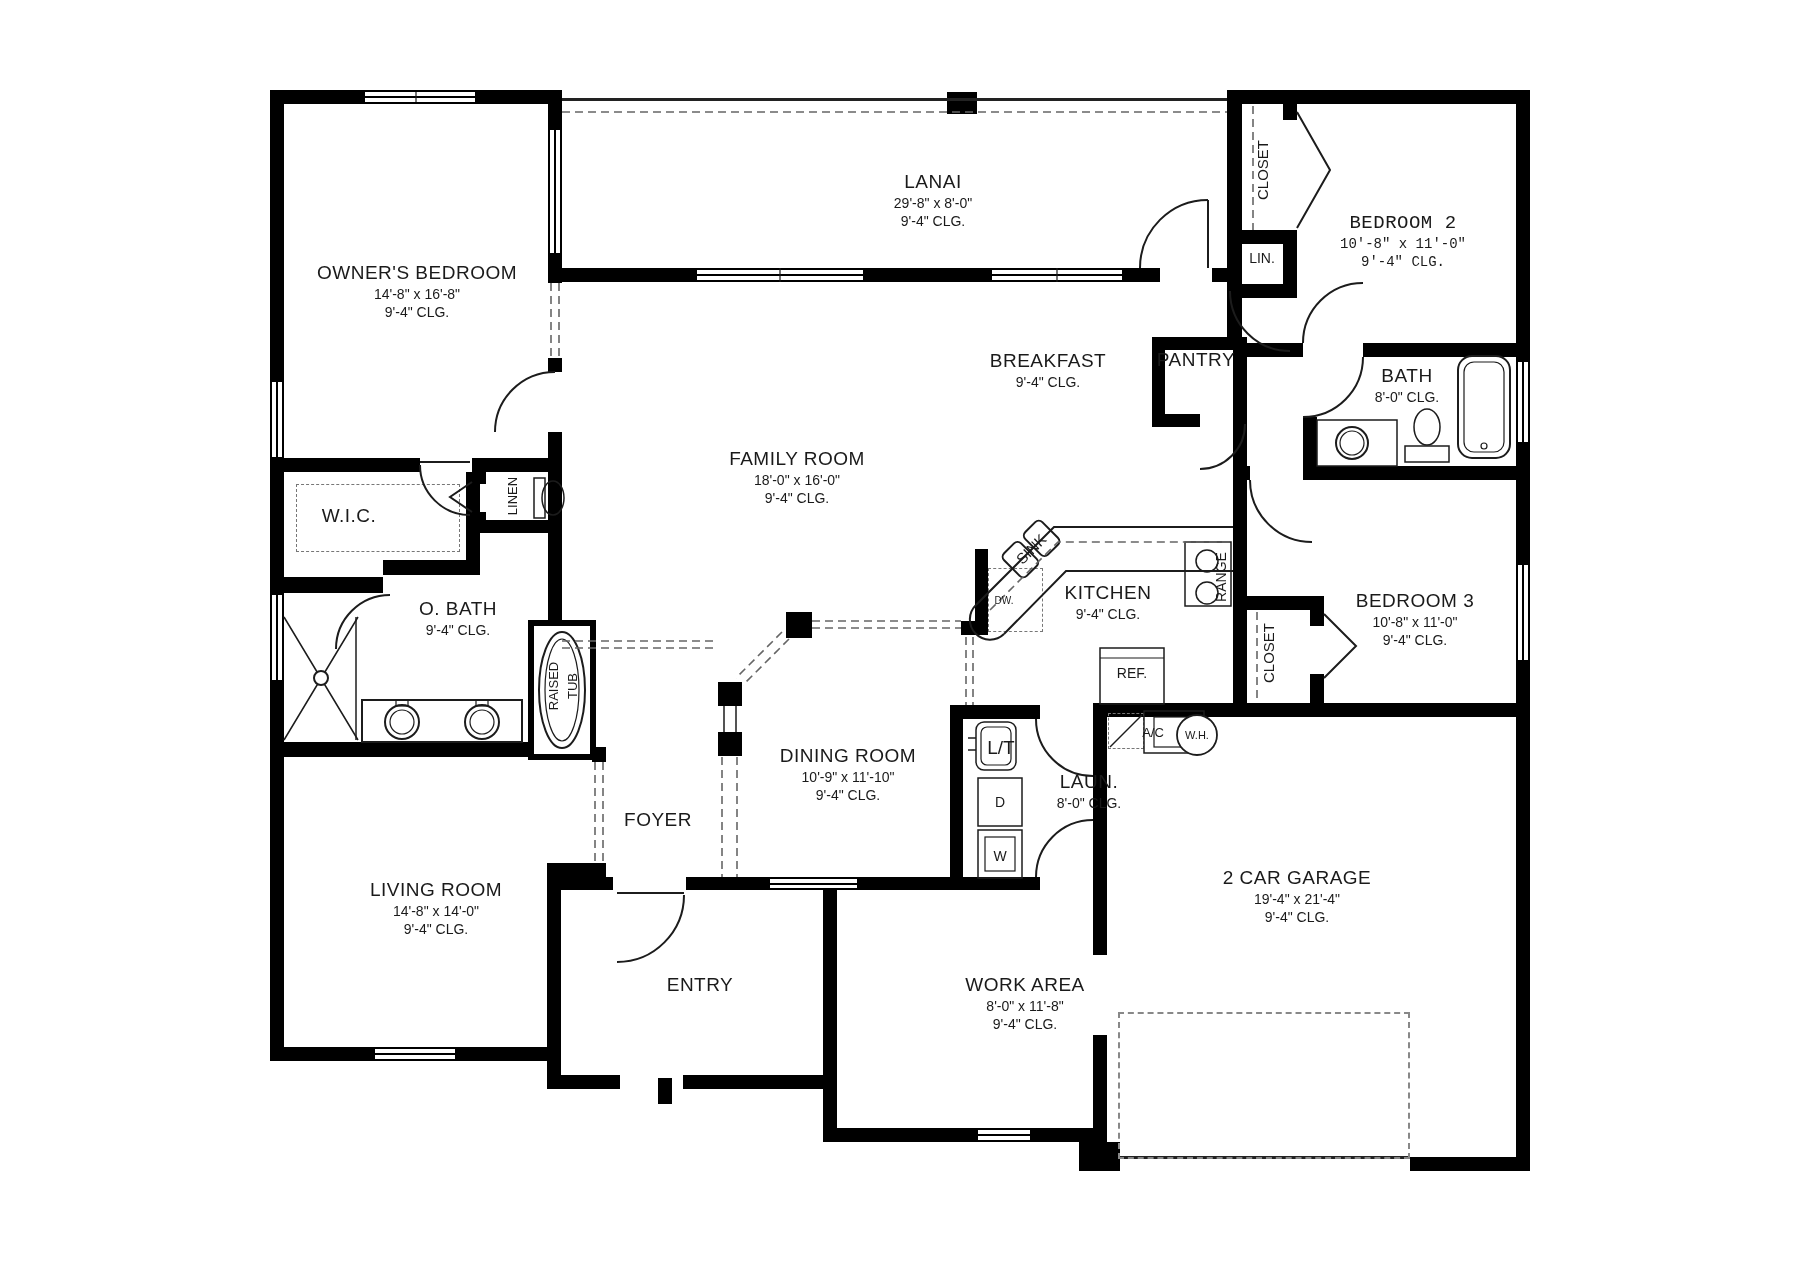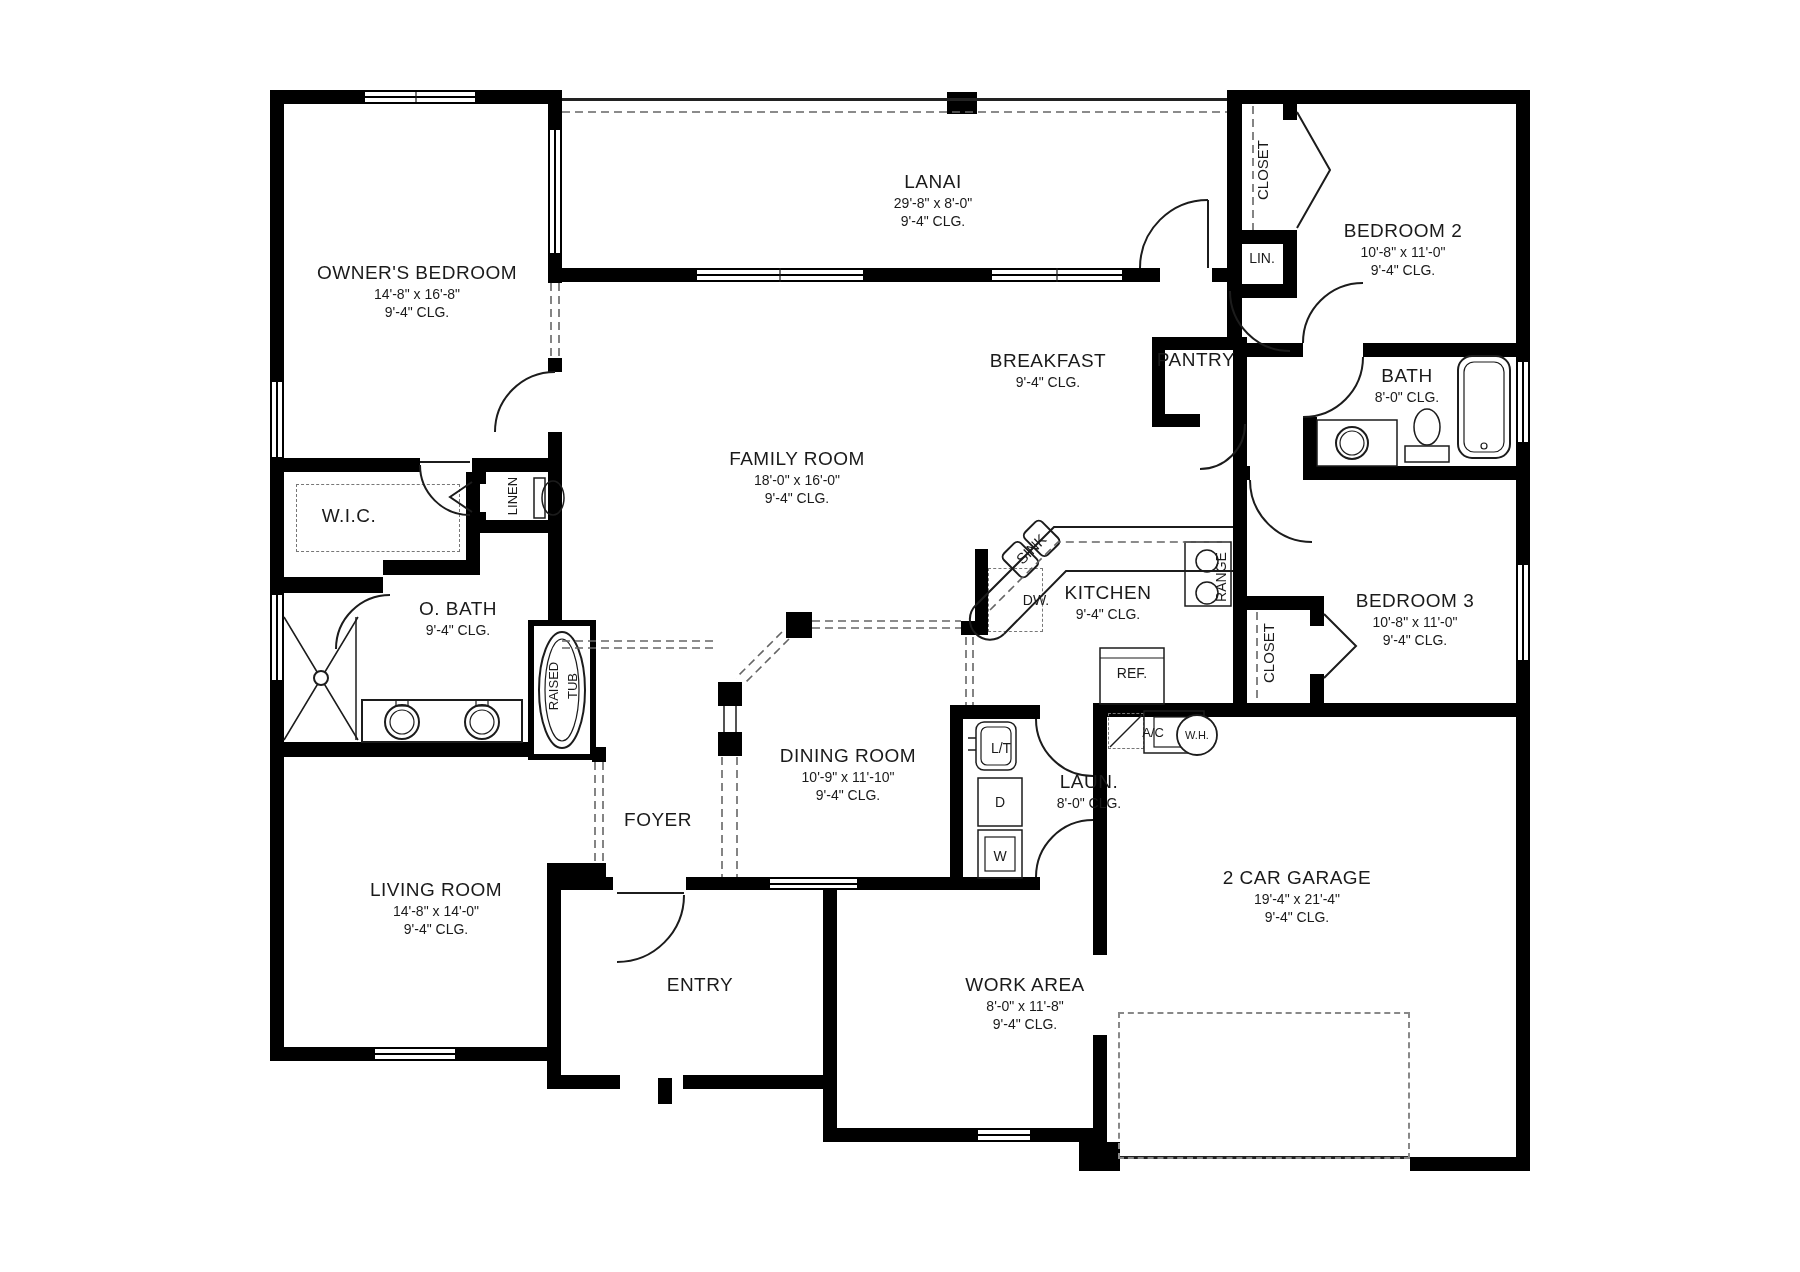--- a/index.html
+++ b/index.html
@@ -236,21 +236,21 @@
       <div class="room-label" style="left: 417px; top: 291px; transform: translate(-50%, -50%);">
         <span class="rname">OWNER'S BEDROOM</span>
         <span class="rdim">14'-8" x 16'-8"</span>
         <span class="rdim">9'-4" CLG.</span>
       </div>
       <div class="room-label" style="left: 933px; top: 200px; transform: translate(-50%, -50%);">
         <span class="rname">LANAI</span>
         <span class="rdim">29'-8" x 8'-0"</span>
         <span class="rdim">9'-4" CLG.</span>
       </div>
-      <div class="room-label" style="left: 1403px; top: 249px; transform: translate(-50%, -50%);">
+      <div class="room-label" style="left: 1403px; top: 241px; transform: translate(-50%, -50%); font-family: Liberation Mono, monospace;">
         <span class="rname">BEDROOM 2</span>
         <span class="rdim">10'-8" x 11'-0"</span>
         <span class="rdim">9'-4" CLG.</span>
       </div>
       <div class="room-label" style="left: 1407px; top: 385px; transform: translate(-50%, -50%);">
         <span class="rname">BATH</span>
         <span class="rdim">8'-0" CLG.</span>
       </div>
       <div class="room-label" style="left: 797px; top: 477px; transform: translate(-50%, -50%);">
         <span class="rname">FAMILY ROOM</span>
@@ -308,24 +308,24 @@
       <div class="room-label" style="left: 1025px; top: 990px; transform: translate(-50%, -50%); margin-top: 13px;">
         <span class="rname">WORK AREA</span>
         <span class="rdim">8'-0" x 11'-8"</span>
         <span class="rdim">9'-4" CLG.</span>
       </div>
       <div class="flab" style="left: 1262px; top: 170px; font-size: 15px; transform: translate(-50%, -50%) rotate(-90deg);">CLOSET</div>
       <div class="flab" style="left: 1262px; top: 258px; font-size: 14px; transform: translate(-50%, -50%);">LIN.</div>
       <div class="flab" style="left: 1268px; top: 653px; font-size: 15px; transform: translate(-50%, -50%) rotate(-90deg);">CLOSET</div>
       <div class="flab" style="left: 1221px; top: 577px; font-size: 14px; transform: translate(-50%, -50%) rotate(-90deg);">RANGE</div>
       <div class="flab" style="left: 1132px; top: 673px; font-size: 14px; transform: translate(-50%, -50%);">REF.</div>
-      <div class="flab" style="left: 1013px; top: 600px; font-size: 14px; transform: translate(-50%, -50%); padding-left: 46px;">DW.</div>
+      <div class="flab" style="left: 981px; top: 600px; font-size: 10px; transform: translate(-50%, -50%); padding-left: 46px;">DW.</div>
       <div class="flab" style="left: 1031px; top: 549px; font-size: 15px; transform: translate(-50%, -50%) rotate(-45deg);">SINK</div>
       <div class="flab" style="left: 1153px; top: 732px; font-size: 13px; transform: translate(-50%, -50%); text-align: center;">A/C</div>
       <div class="flab" style="left: 1197px; top: 735px; font-size: 11px; transform: translate(-50%, -50%);">W.H.</div>
-      <div class="flab" style="left: 1001px; top: 748px; font-size: 14px; transform: translate(-50%, -50%);">L/T</div>
+      <div class="flab" style="left: 1001px; top: 748px; font-size: 19px; transform: translate(-50%, -50%);">L/T</div>
       <div class="flab" style="left: 1000px; top: 802px; font-size: 14px; transform: translate(-50%, -50%);">D</div>
       <div class="flab" style="left: 1000px; top: 856px; font-size: 14px; transform: translate(-50%, -50%);">W</div>
       <div class="flab" style="left: 512px; top: 496px; font-size: 13px; transform: translate(-50%, -50%) rotate(-90deg);">LINEN</div>
       <div class="flab" style="left: 553px; top: 686px; font-size: 13px; transform: translate(-50%, -50%) rotate(-90deg);">RAISED</div>
       <div class="flab" style="left: 572px; top: 686px; font-size: 13px; transform: translate(-50%, -50%) rotate(-90deg);">TUB</div>
     </div>
 </div>
 
 </body></html>

